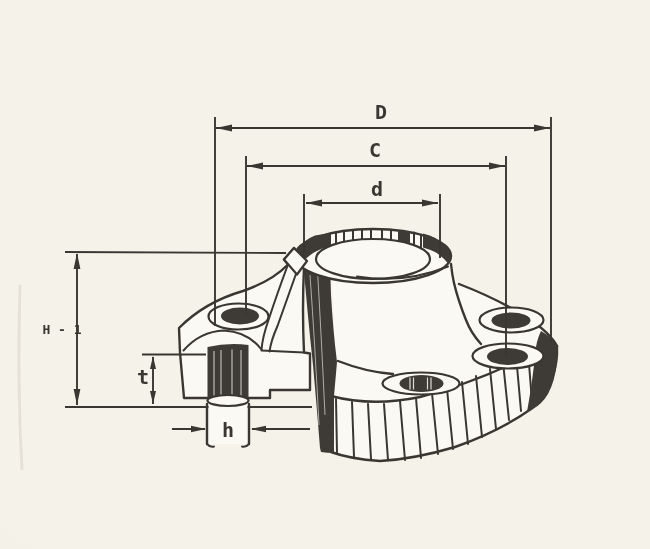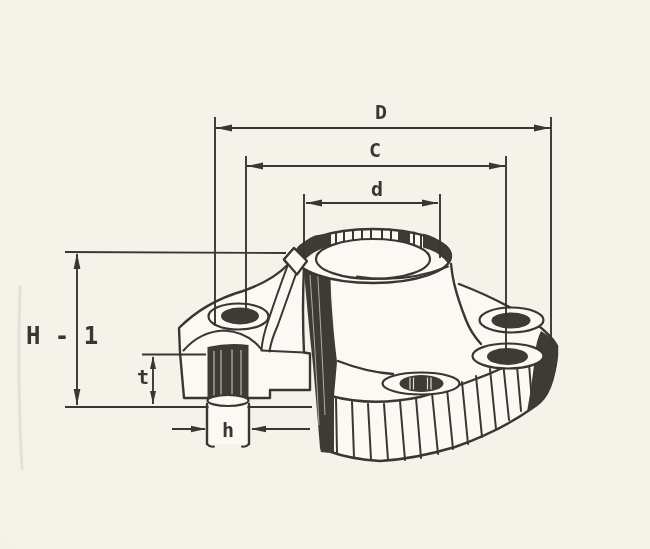--- a/index.html
+++ b/index.html
@@ -162,16 +162,16 @@
       <path class="ar" d="M153,356 L150,369 L156,369 Z M153,404 L150,391 L156,391 Z"></path>
 
       <path class="dm" d="M172,429 L205,429 M252,429 L310,429"></path>
       <path class="ar" d="M206,429 L191,425.7 L191,432.3 Z M251,429 L266,425.7 L266,432.3 Z"></path>
     </g>
   </svg>
 
   <div class="dim-label" style="left:381px;top:112px;">D</div>
   <div class="dim-label" style="left:375px;top:150px;">C</div>
   <div class="dim-label" style="left:377px;top:189px;">d</div>
-  <div class="dim-label" style="left:62px;top:329px;font-size:24px;margin-top:7px;">H - 1</div>
+  <div class="dim-label" style="left:62px;top:329px;font-size:13px;">H - 1</div>
   <div class="dim-label" style="left:143px;top:377px;">t</div>
   <div class="dim-label" style="left:228px;top:430px;">h</div>
 </div>
 
 </body></html>

